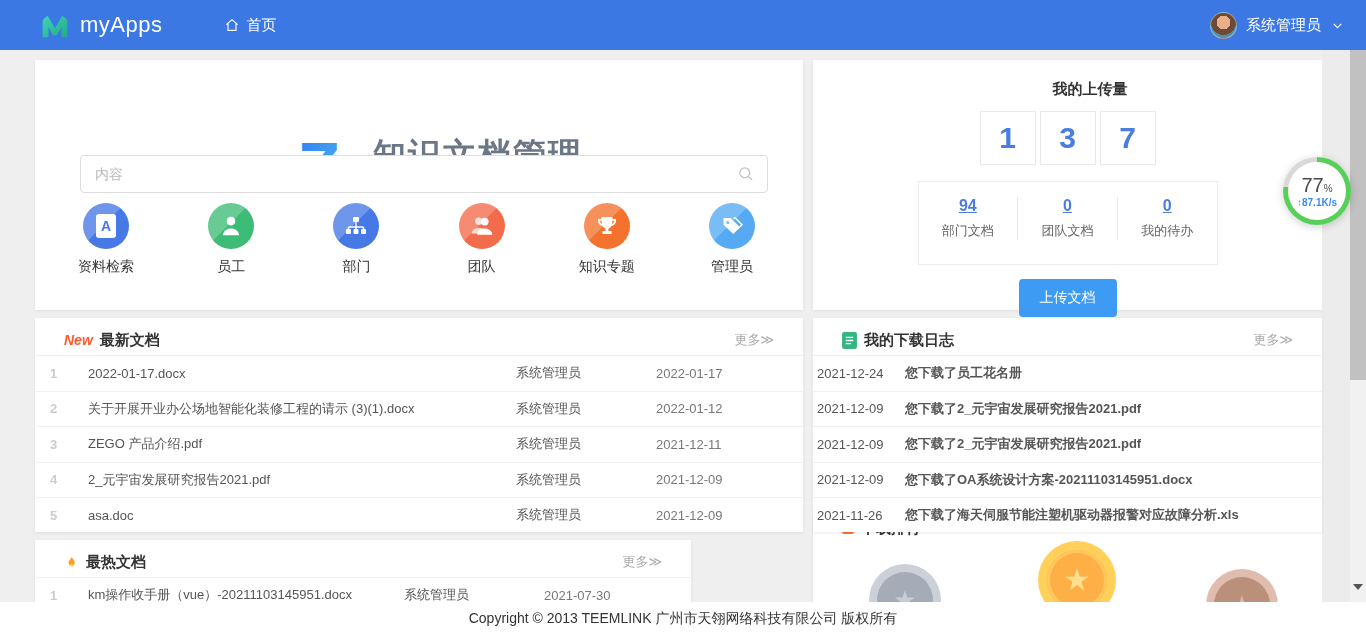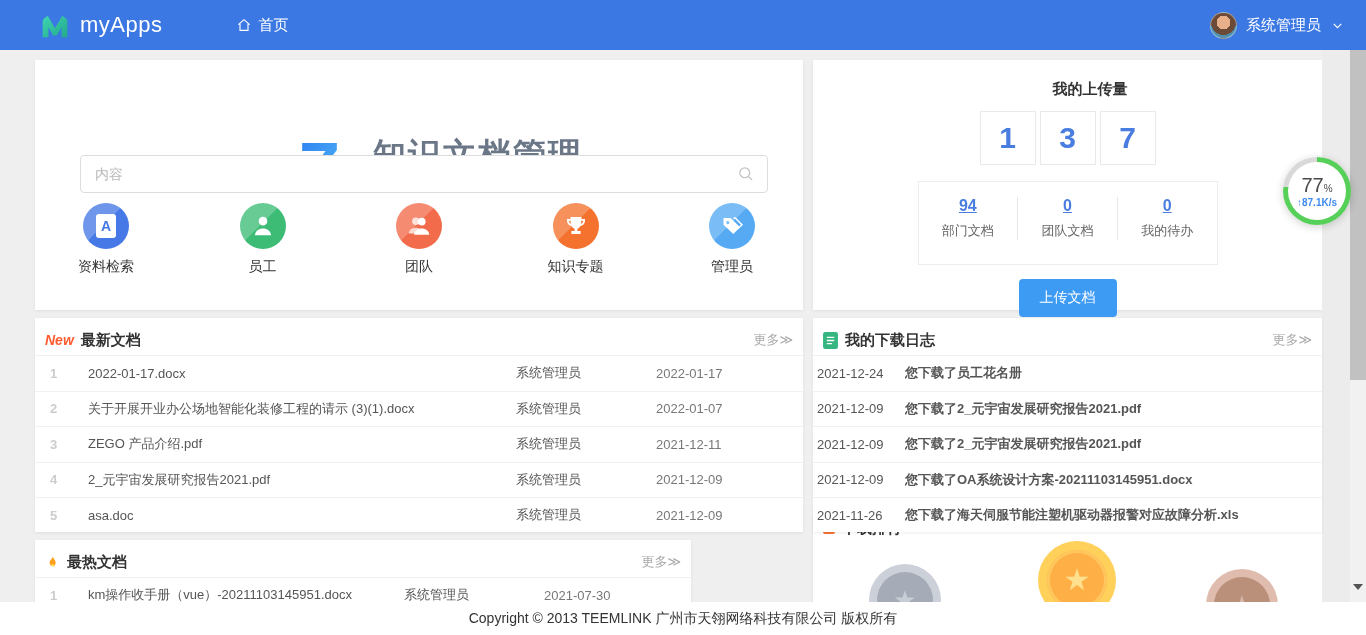--- a/index.html
+++ b/index.html
@@ -2,21 +2,21 @@
 <html><head>
 <meta charset="utf-8">
 <style>
   * { margin:0; padding:0; box-sizing:border-box; }
   html,body { width:1366px; height:635px; overflow:hidden; }
   body { font-family:"Liberation Sans","DejaVu Sans",sans-serif; background:#efefef; }
   #app { position:relative; width:1366px; height:635px; overflow:hidden; background:#efefef; }
 
   
   .topbar { position:absolute; left:0; top:0; width:1366px; height:50px; background:#3b78e3; z-index:30;
-            display:flex; align-items:center; color:#fff;gap:12px; }
+            display:flex; align-items:center; color:#fff; }
   .brand { display:flex; align-items:center; margin-left:40px; cursor:pointer; }
   .brand-text { font-size:22px; color:#fff; margin-left:10px; letter-spacing:.5px; }
   .nav-item { display:flex; align-items:center; margin-left:62px; font-size:15px; cursor:pointer; }
   .nav-item svg { margin-right:6px; }
   .user-box { position:absolute; right:22px; top:0; height:50px; display:flex; align-items:center; cursor:pointer; }
   .avatar { width:27px; height:27px; border-radius:50%;
             background:radial-gradient(circle at 50% 38%, #e8b08a 0 34%, #6b4a38 35% 62%, #4f90b0 63% 100%);
             border:1px solid rgba(255,255,255,.4); }
   .user-name { font-size:15px; margin:0 10px 0 9px; }
 
@@ -62,21 +62,21 @@
   .progress-widget { position:absolute; left:1283px; top:157px; width:68px; height:68px; border-radius:50%;
                      background:conic-gradient(#57d059 0 77%, #d9d9d9 77% 100%); z-index:25;
                      box-shadow:0 2px 8px rgba(0,0,0,.18); cursor:pointer; }
   .progress-inner { position:absolute; left:5px; top:5px; width:58px; height:58px; border-radius:50%; background:#fff;
                     display:flex; flex-direction:column; align-items:center; justify-content:center; }
   .pct { font-size:20px; color:#4a4a4a; line-height:1; }
   .pct .sign { font-size:10px; }
   .speed { font-size:10px; color:#3d8af0; font-weight:bold; margin-top:2px; }
 
   
-  .list-header { height:30px; display:flex; align-items:center; padding:0 10px; margin-top:7px; }
+  .list-header { height:30px; display:flex; align-items:center; padding:0 29px; margin-top:7px; }
   .list-title { font-size:15px; font-weight:bold; color:#333; margin-left:7px; }
   .more-link { margin-left:auto; font-size:13px; color:#a8a8a8; cursor:pointer; }
   .new-badge { color:#ff5a2d; font-weight:bold; font-style:italic; font-size:14px; }
   .doc-row { display:grid; grid-template-columns:38px 1fr 140px 132px; align-items:center; height:35.5px;
              padding:0 15px; border-top:1px solid #f1f1f1; font-size:13px; cursor:pointer; }
   .doc-idx { color:#ccc; font-weight:bold; }
   .doc-name { color:#555; overflow:hidden; white-space:nowrap; text-overflow:ellipsis; padding-right:16px; }
   .doc-owner { color:#555; }
   .doc-date { color:#777; }
 
@@ -183,20 +183,32 @@
       </div>
       <div class="shortcut">
         <span class="sc-circle" style="background-color: rgb(61, 188, 118);">
           <svg width="26" height="26" viewBox="0 0 24 24">
             <path d="M12 11.5a4 4 0 1 0 0-8 4 4 0 0 0 0 8zM4.5 20.5c.4-4 3.5-6.3 7.5-6.3s7.1 2.3 7.5 6.3z" fill="#fff"></path>
           </svg>
         </span>
         <span class="sc-label">员工</span>
       </div>
       <div class="shortcut">
+        <span class="sc-circle" style="background-color: rgb(70, 121, 230);">
+          <svg width="24" height="24" viewBox="0 0 24 24">
+            <rect x="9" y="3" width="6" height="5" rx="1" fill="#fff"></rect>
+            <rect x="2" y="15" width="5" height="5" rx="1" fill="#fff"></rect>
+            <rect x="9.5" y="15" width="5" height="5" rx="1" fill="#fff"></rect>
+            <rect x="17" y="15" width="5" height="5" rx="1" fill="#fff"></rect>
+            <path d="M12 8v3M4.5 15v-2M12 15v-4M19.5 15v-2M4.5 13h15" fill="none" stroke="#fff" stroke-width="1.4"></path>
+          </svg>
+        </span>
+        <span class="sc-label">部门</span>
+      </div>
+      <div class="shortcut">
         <span class="sc-circle" style="background-color: rgb(242, 107, 74);">
           <svg width="26" height="26" viewBox="0 0 24 24">
             <path d="M9 11a3.4 3.4 0 1 0 0-6.8A3.4 3.4 0 0 0 9 11zM2.5 19c.3-3.4 3-5.4 6.5-5.4s6.2 2 6.5 5.4z" fill="#fff" opacity=".75"></path>
             <path d="M14.5 11.5a3.6 3.6 0 1 0 0-7.2 3.6 3.6 0 0 0 0 7.2zM7.5 20c.3-3.6 3.2-5.7 7-5.7s6.7 2.1 7 5.7z" fill="#fff"></path>
           </svg>
         </span>
         <span class="sc-label">团队</span>
       </div>
       <div class="shortcut">
         <span class="sc-circle" style="background-color: rgb(244, 114, 46);">
@@ -258,21 +270,21 @@
     <div class="doc-row">
       <span class="doc-idx">1</span>
       <span class="doc-name">2022-01-17.docx</span>
       <span class="doc-owner">系统管理员</span>
       <span class="doc-date">2022-01-17</span>
     </div>
     <div class="doc-row">
       <span class="doc-idx">2</span>
       <span class="doc-name">关于开展开业办公场地智能化装修工程的请示 (3)(1).docx</span>
       <span class="doc-owner">系统管理员</span>
-      <span class="doc-date">2022-01-07</span>
+      <span class="doc-date">2022-01-12</span>
     </div>
     <div class="doc-row">
       <span class="doc-idx">3</span>
       <span class="doc-name">ZEGO 产品介绍.pdf</span>
       <span class="doc-owner">系统管理员</span>
       <span class="doc-date">2021-12-11</span>
     </div>
     <div class="doc-row">
       <span class="doc-idx">4</span>
       <span class="doc-name">2_元宇宙发展研究报告2021.pdf</span>

